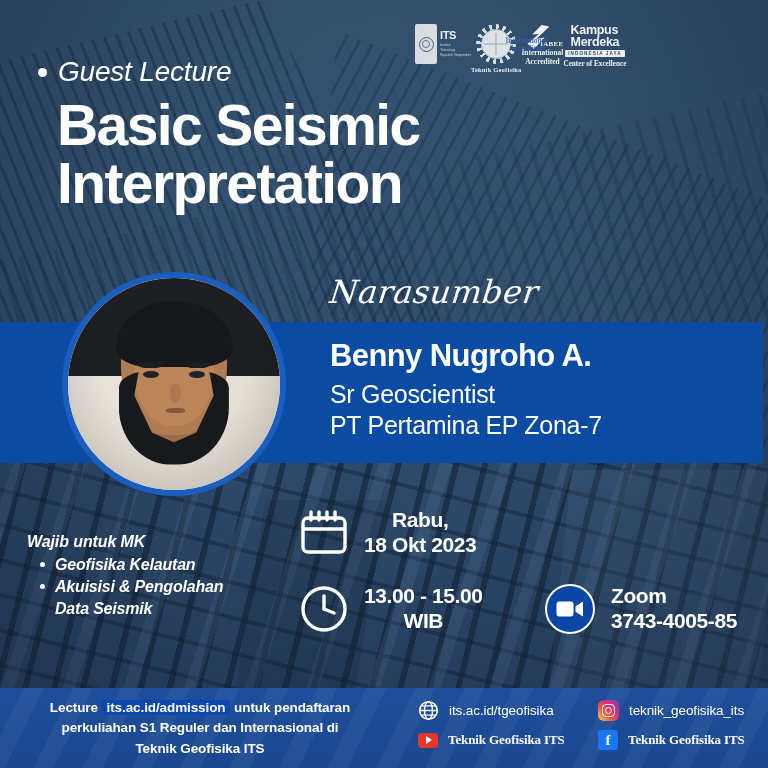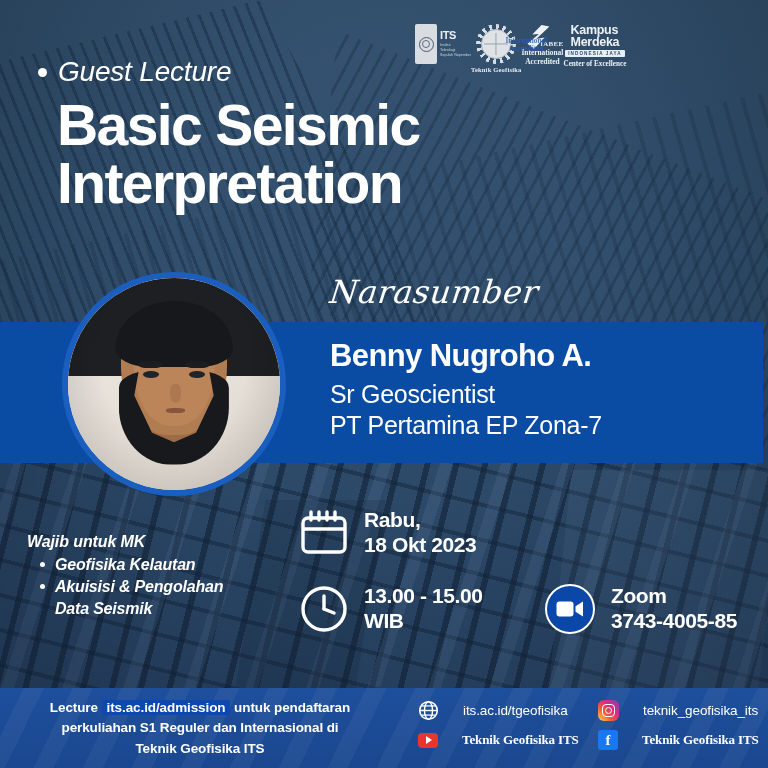--- a/index.html
+++ b/index.html
@@ -323,21 +323,21 @@
     content:""; position:absolute; left:13px; top:8px;
     width:5px; height:5px; border-radius:50%; background:#ffffff;
   }
   .mk-list li.cont { padding-left:28px; }
   .mk-list li.cont::before { display:none; }
 
   
   .info { position:absolute; left:300px; top:508px; width:460px; }
   .info-row { display:flex; gap:30px; margin-bottom:26px; }
   .info-item { display:flex; align-items:center; gap:16px; }
-  .info-item.c1 { width:215px; }
+  .info-item.c1 { width:215px;text-align:center; }
   .info-text {
     color:#ffffff; font-size:21px; font-weight:800;
     line-height:1.18; letter-spacing:-.4px;
   }
   .ic { flex:0 0 auto; display:block; }
 
   .pin-circle {
     width:52px; height:52px; border-radius:50%;
     background:#123a4f; display:flex; align-items:center; justify-content:center;
   }
@@ -368,21 +368,21 @@
     font-size:13.5px; font-weight:700; line-height:1.5; letter-spacing:-.1px;
   }
   .url-chip {
     background:#0d47b0; color:#ffffff; padding:0 5px; border-radius:2px;
     font-weight:700;
   }
   .footer-right {
     position:absolute; left:418px; top:12px; right:10px;
     display:grid; grid-template-columns:180px 180px; row-gap:9px; column-gap:0px;
   }
-  .soc { display:flex; align-items:center; gap:24px; }
+  .soc { display:flex; align-items:center; gap:10px; }
   .soc-label { color:#ffffff; font-size:13.5px; font-weight:400; letter-spacing:-.1px; }
   .soc-label.serif { font-family:"Liberation Serif", serif; font-weight:700; font-size:13px; }
   .yt-box {
     width:20px; height:15px; border-radius:4px; background:#e8362a;
     display:flex; align-items:center; justify-content:center;
   }
   .yt-tri {
     width:0; height:0; border-left:6px solid #ffffff;
     border-top:4px solid transparent; border-bottom:4px solid transparent;
     margin-left:1px;

